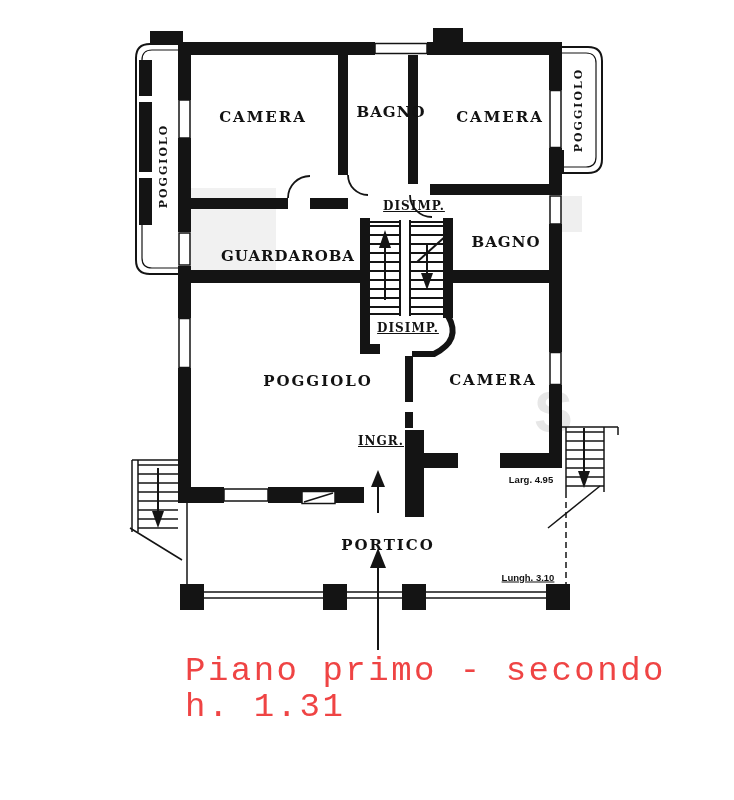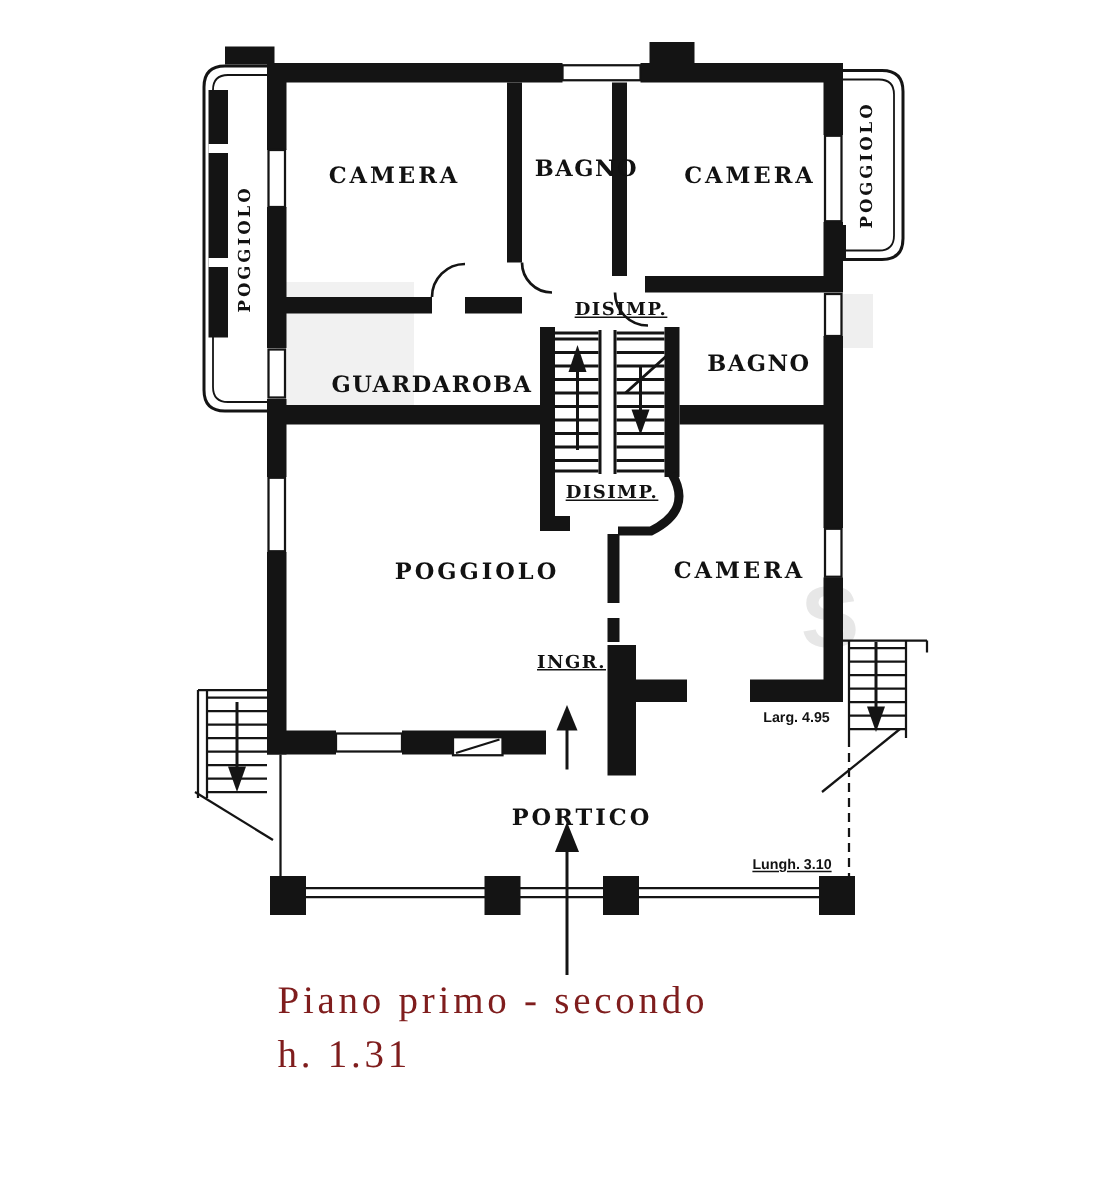--- a/index.html
+++ b/index.html
@@ -5,22 +5,22 @@
   html,body{margin:0;padding:0;background:#ffffff;}
   #canvas{position:relative;width:668px;height:800px;background:#ffffff;overflow:hidden;
           font-family:"Liberation Sans",sans-serif;padding-left:26px;}
   #plan-svg{position:absolute;left:0;top:0;}
   .lbl{position:absolute;transform:translate(-50%,-50%);color:#121212;
        font-family:"DejaVu Serif",serif;font-weight:700;white-space:nowrap;}
   .lbl.big{font-size:15px;letter-spacing:2px;}
   .lbl.mid{font-size:12px;letter-spacing:1px;text-decoration:underline;}
   .lbl.vert{font-size:11px;letter-spacing:2px;transform:translate(-50%,-50%) rotate(-90deg);}
   .lbl.tiny{font-family:"Liberation Sans",sans-serif;font-size:9.5px;letter-spacing:0;}
-  .caption{position:absolute;color:#7f1d1d;font-family:Liberation Serif, serif;
-           font-size:26px;letter-spacing:2.5px;white-space:nowrap;}
+  .caption{position:absolute;color:#ef4444;font-family:Liberation Mono, monospace;
+           font-size:34px;letter-spacing:2.5px;white-space:nowrap;}
   .wm{position:absolute;pointer-events:none;}
 </style>
 </head>
 <body>
 
 <div id="canvas">
 
   <div class="wm" style="left:184px;top:188px;width:92px;height:88px;background:#f1f1f1;"></div>
   <div class="wm" style="left:556px;top:196px;width:26px;height:36px;background:#efefef;"></div>
   <div class="wm" style="left:534px;top:378px;font:700 58px 'Liberation Sans',sans-serif;color:#e7e7e7;">S</div>

